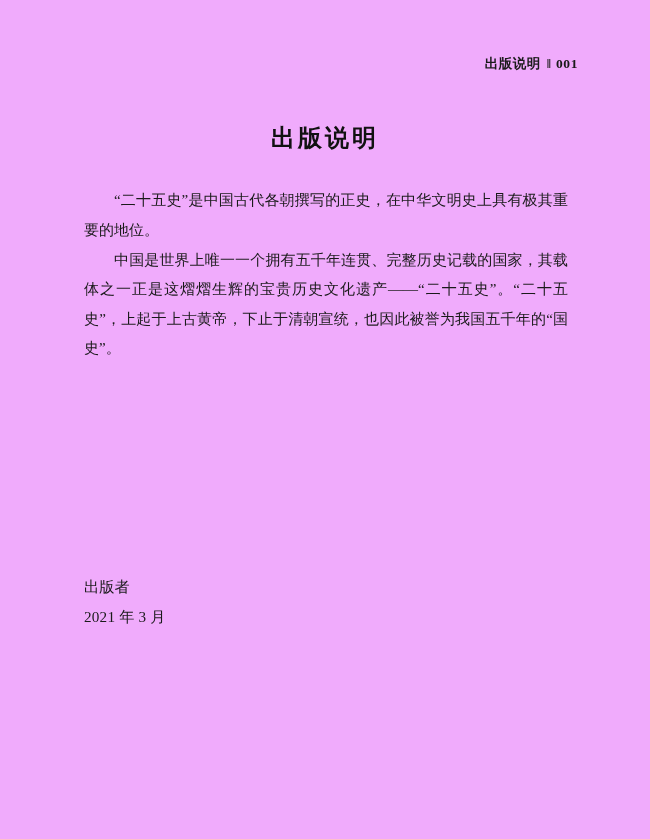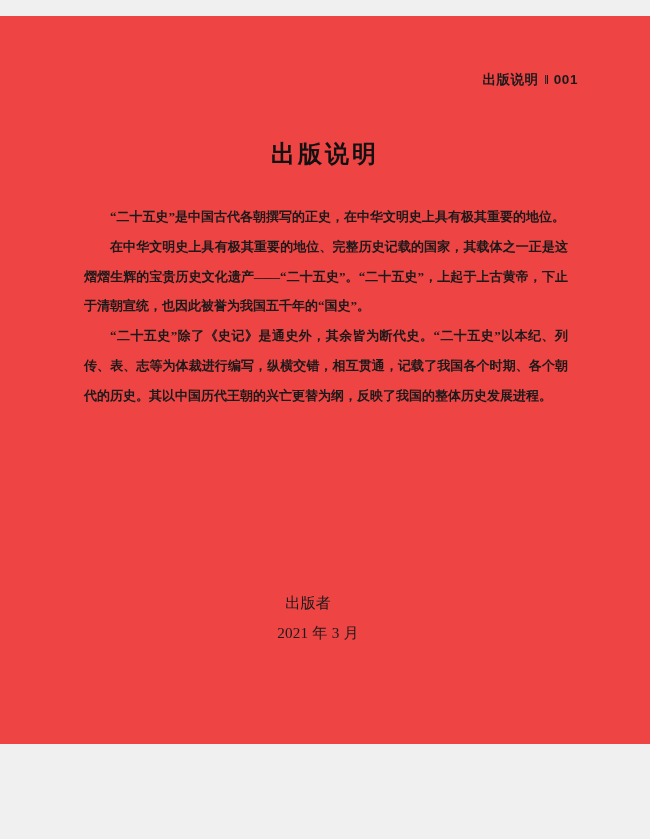--- a/index.html
+++ b/index.html
@@ -3,23 +3,23 @@
 <meta charset="utf-8">
 <style>
   html, body {
     margin: 0;
     padding: 0;
     background: #f0f0f0;
   }
   .page {
     position: relative;
     width: 650px;
-    height: 728px;
-    background: #ef4444;
-    margin: 16px auto;
+    height: 839px;
+    background: #f0abfc;
+    margin: 0 auto;
     overflow: hidden;
     font-family: "Liberation Serif", "DejaVu Serif", serif;
     color: #1a1a1a;
   }
 
   
   .running-head {
     position: absolute;
     top: 55px;
     right: 72px;
@@ -34,21 +34,21 @@
   .running-head .rh-title {
     font-family: "Liberation Serif", "DejaVu Serif", serif;
   }
   .running-head .rh-sep {
     font-size: 13px;
     font-weight: bold;
     transform: translateY(-0.5px);
     letter-spacing: -1px;
   }
   .running-head .rh-page {
-    font-family: Liberation Sans, sans-serif;
+    font-family: Liberation Serif, serif;
     font-size: 13.5px;
     font-weight: bold;
     letter-spacing: 0.6px;
   }
 
   
   .doc-title {
     position: absolute;
     top: 122px;
     left: 0;
@@ -61,37 +61,36 @@
   }
 
   
   .body-text {
     position: absolute;
     top: 186px;
     left: 84px;
     width: 484px;
   }
   .para {
-    font-size: 13px;
+    font-size: 15px;
     line-height: 29.6px;
     text-indent: 2em;
     text-align: justify;
     text-justify: inter-ideograph;
     margin: 0 0 0.5px 0;
     color: #1a1a1a;
-    font-weight: bold;
   }
 
   
   .signature {
     position: absolute;
     top: 572px;
     left: 84px;
     width: 484px;
-    text-align: center;
+    text-align: left;
     font-size: 15.2px;
     line-height: 29.6px;
     color: #1a1a1a;
   }
   .signature .sig-name {
     padding-right: 36px;
   }
   .signature .sig-date {
     padding-right: 16px;
     letter-spacing: 0.2px;
@@ -105,22 +104,21 @@
   <div class="running-head">
     <span class="rh-title">出版说明</span>
     <span class="rh-sep">‖</span>
     <span class="rh-page">001</span>
   </div>
 
   <div class="doc-title">出版说明</div>
 
   <div class="body-text">
     <p class="para">“二十五史”是中国古代各朝撰写的正史，在中华文明史上具有极其重要的地位。</p>
-    <p class="para">在中华文明史上具有极其重要的地位、完整历史记载的国家，其载体之一正是这熠熠生辉的宝贵历史文化遗产——“二十五史”。“二十五史”，上起于上古黄帝，下止于清朝宣统，也因此被誉为我国五千年的“国史”。</p>
-    <p class="para">“二十五史”除了《史记》是通史外，其余皆为断代史。“二十五史”以本纪、列传、表、志等为体裁进行编写，纵横交错，相互贯通，记载了我国各个时期、各个朝代的历史。其以中国历代王朝的兴亡更替为纲，反映了我国的整体历史发展进程。</p>
+    <p class="para">中国是世界上唯一一个拥有五千年连贯、完整历史记载的国家，其载体之一正是这熠熠生辉的宝贵历史文化遗产——“二十五史”。“二十五史”，上起于上古黄帝，下止于清朝宣统，也因此被誉为我国五千年的“国史”。</p>
   </div>
 
   <div class="signature">
     <div class="sig-name">出版者</div>
     <div class="sig-date">2021 年 3 月</div>
   </div>
 
 </div>
 
 </body></html>

